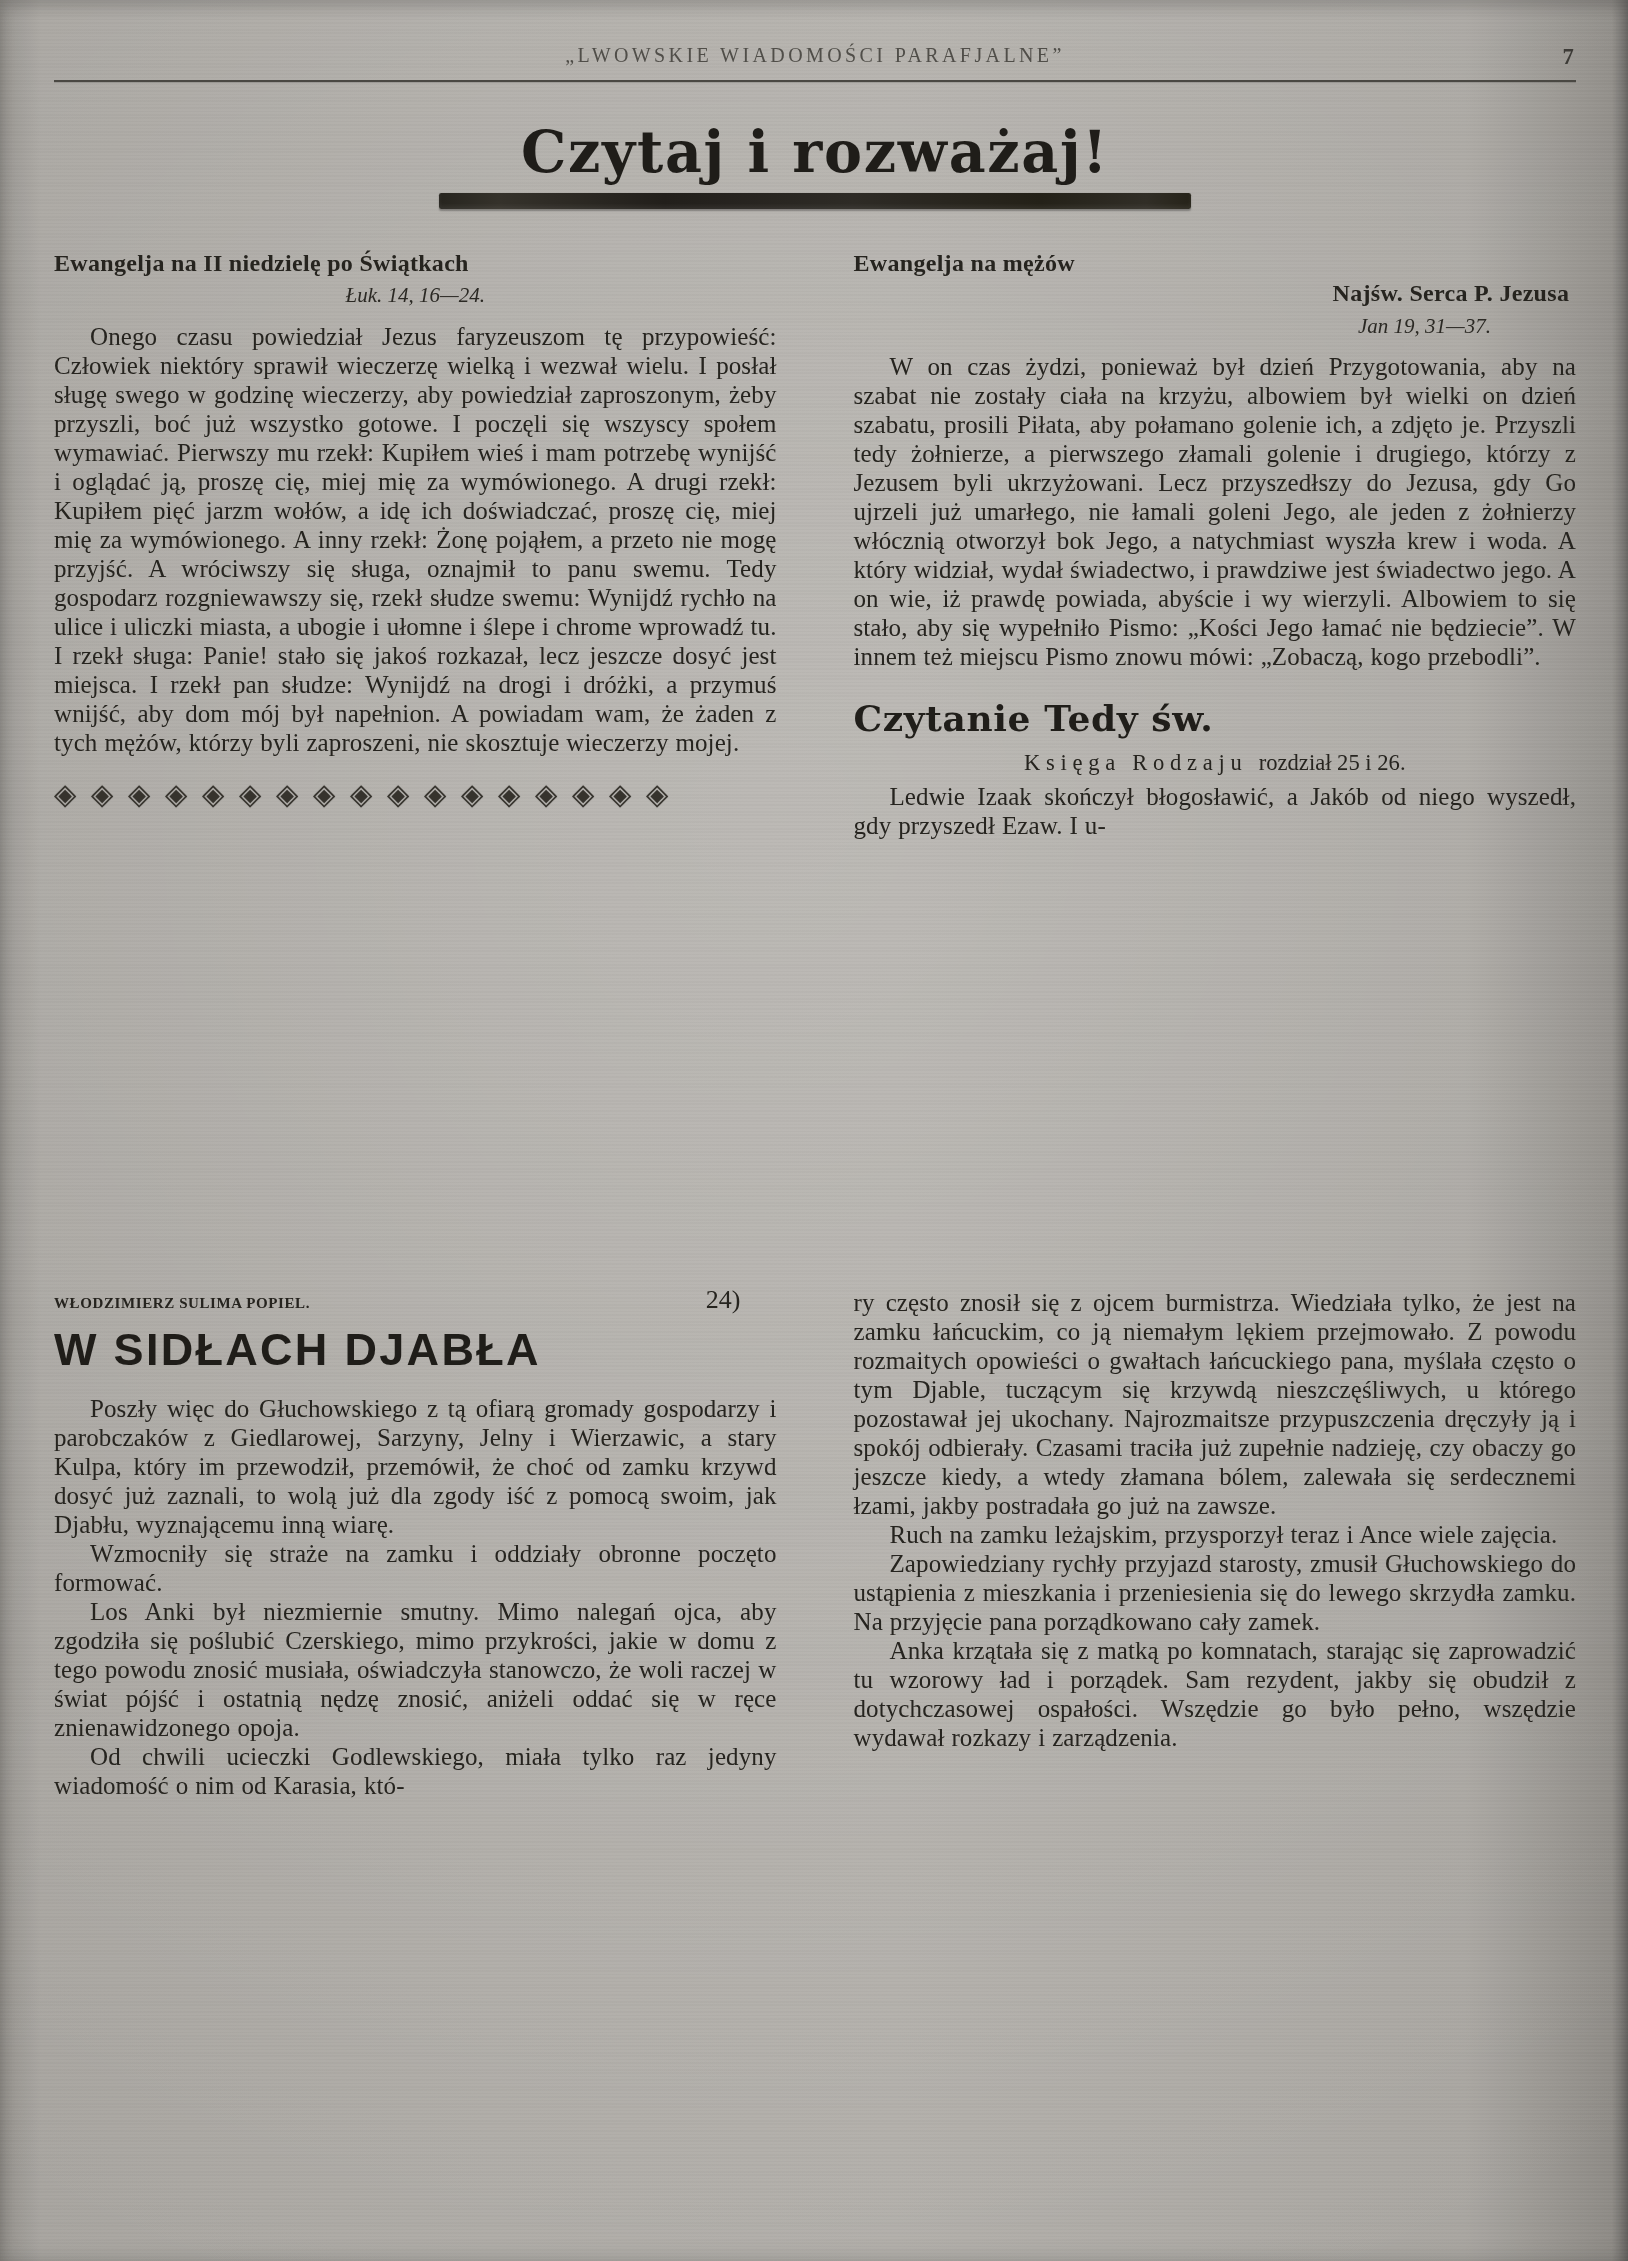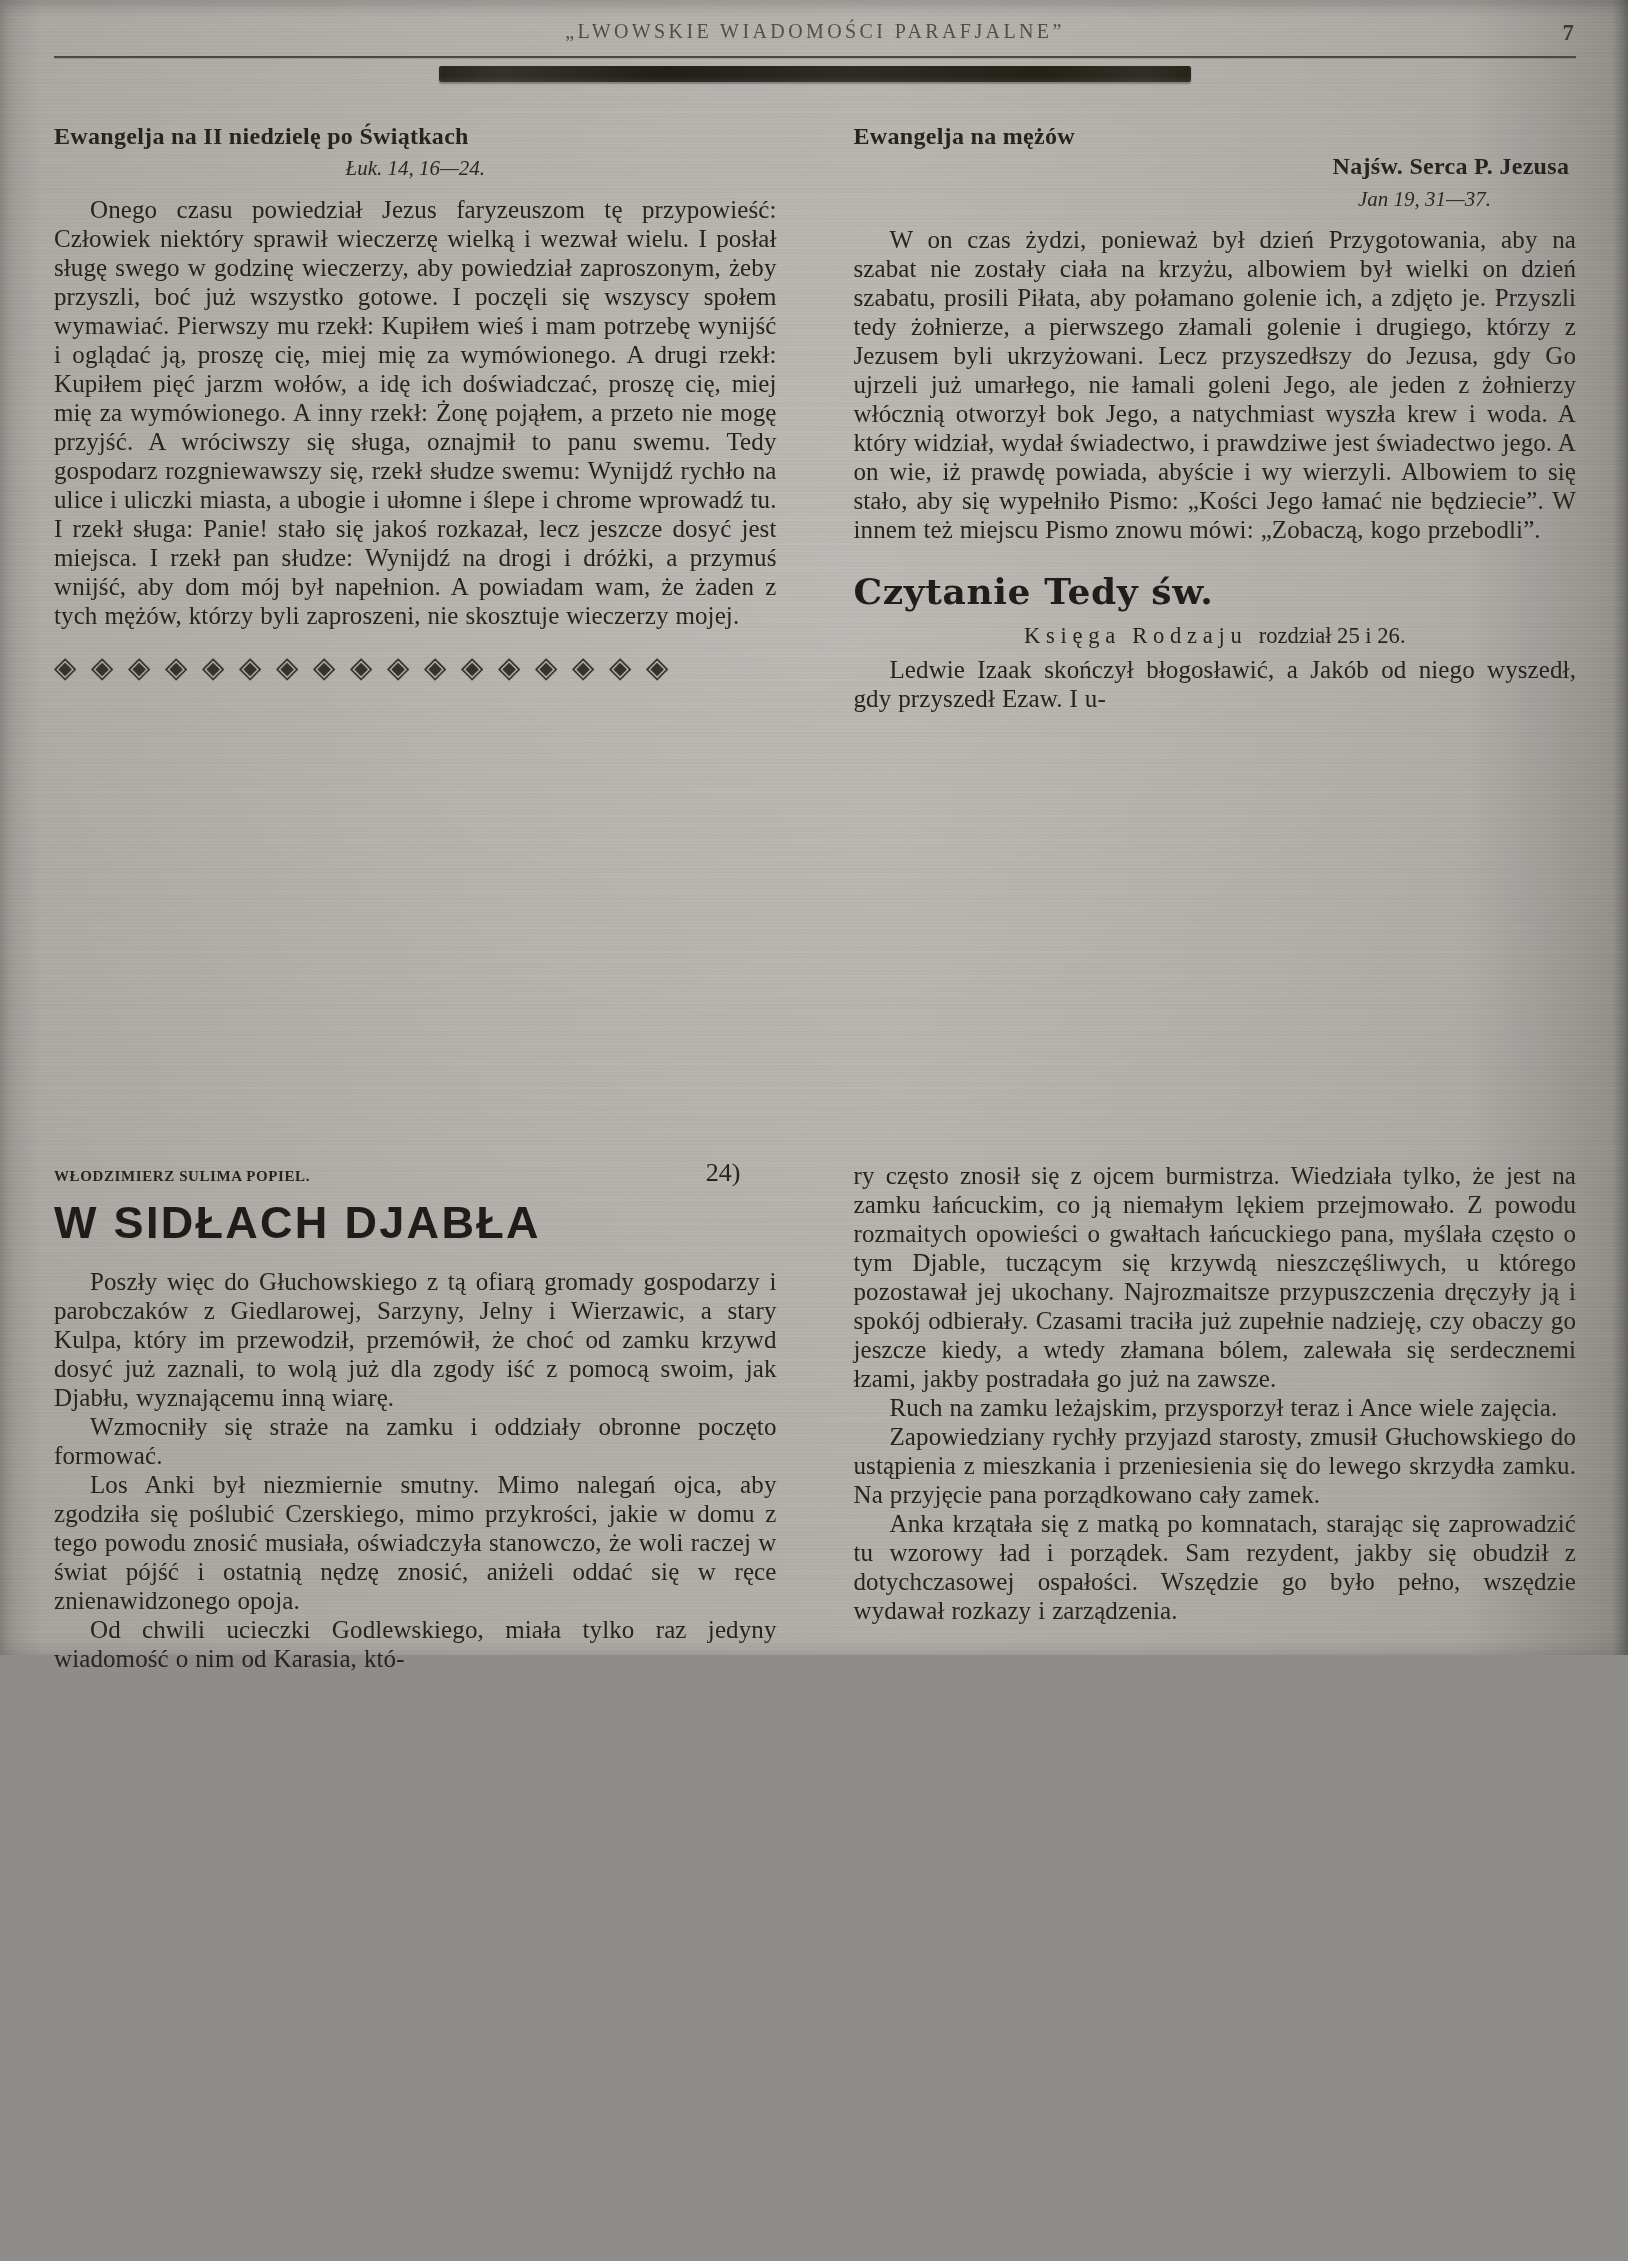--- a/index.html
+++ b/index.html
@@ -6,22 +6,22 @@
   html, body { margin: 0; padding: 0; }
   body {
     width: 1628px; height: 2261px;
     background: #8f8d89;
     font-family: "Liberation Serif", "DejaVu Serif", serif;
     color: #26241f;
     overflow: hidden;
   }
   .page {
     position: relative;
-    width: 1628px; height: 1655px;
-    padding: 20px 52px 0 54px;
+    width: 1628px; height: 2261px;
+    padding: 44px 52px 0 54px;
     background:
       repeating-linear-gradient(0deg, rgba(0,0,0,.014) 0 1.7px, rgba(255,255,255,.014) 1.7px 3.4px),
       radial-gradient(ellipse 160% 120% at 48% 36%, rgba(255,255,255,.14) 0%, rgba(255,255,255,0) 60%),
       linear-gradient(90deg, #93908b 0%, #a8a5a0 2.5%, #aeaba6 30%, #b1aea9 55%, #a9a6a1 90%, #8e8b86 99%, #6f6d6a 100%),
       #aba8a3;
     box-shadow: inset 0 8px 12.4px rgba(0,0,0,.14), inset 0 -5.7px 17px rgba(0,0,0,.10);
   }
 
   
   .running-head { position: relative; height: 28px; }
@@ -130,20 +130,21 @@
 <body>
 
 <div class="page">
 
   <header class="running-head">
     <div class="head-title">„LWOWSKIE WIADOMOŚCI PARAFJALNE”</div>
     <div class="head-page">7</div>
   </header>
   <div class="head-rule"></div>
 
+  <h1 class="main-title">Czytaj i rozważaj!</h1>
   <div class="title-bar"></div>
 
   <div class="cols row-top">
 
     <section class="col col-left">
       <h2 class="gospel-heading">Ewangelja na II niedzielę po Świątkach</h2>
       <div class="gospel-ref">Łuk. 14, 16—24.</div>
       <p class="body-text indent">Onego czasu powiedział Jezus faryzeuszom tę przypowieść: Człowiek niektóry sprawił wieczerzę wielką i wezwał wielu. I posłał sługę swego w godzinę wieczerzy, aby powiedział zaproszonym, żeby przyszli, boć już wszystko gotowe. I poczęli się wszyscy społem wymawiać. Pierwszy mu rzekł: Kupiłem wieś i mam potrzebę wynijść i oglądać ją, proszę cię, miej mię za wymówionego. A drugi rzekł: Kupiłem pięć jarzm wołów, a idę ich doświadczać, proszę cię, miej mię za wymówionego. A inny rzekł: Żonę pojąłem, a przeto nie mogę przyjść. A wróciwszy się sługa, oznajmił to panu swemu. Tedy gospodarz rozgniewawszy się, rzekł słudze swemu: Wynijdź rychło na ulice i uliczki miasta, a ubogie i ułomne i ślepe i chrome wprowadź tu. I rzekł sługa: Panie! stało się jakoś rozkazał, lecz jeszcze dosyć jest miejsca. I rzekł pan słudze: Wynijdź na drogi i dróżki, a przymuś wnijść, aby dom mój był napełnion. A powiadam wam, że żaden z tych mężów, którzy byli zaproszeni, nie skosztuje wieczerzy mojej.</p>
       <div class="ornament-row">◈◈◈◈◈◈◈◈◈◈◈◈◈◈◈◈◈</div>
     </section>

